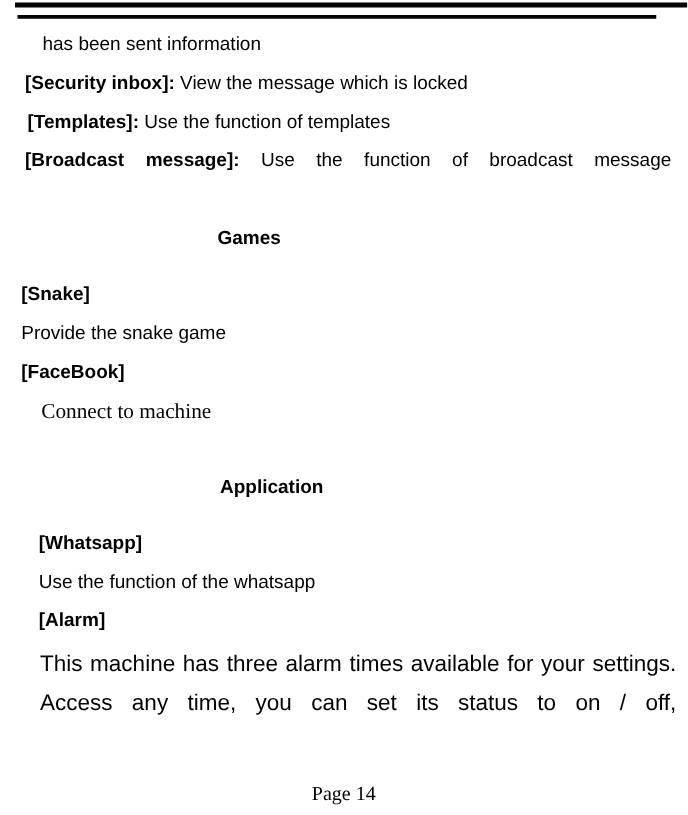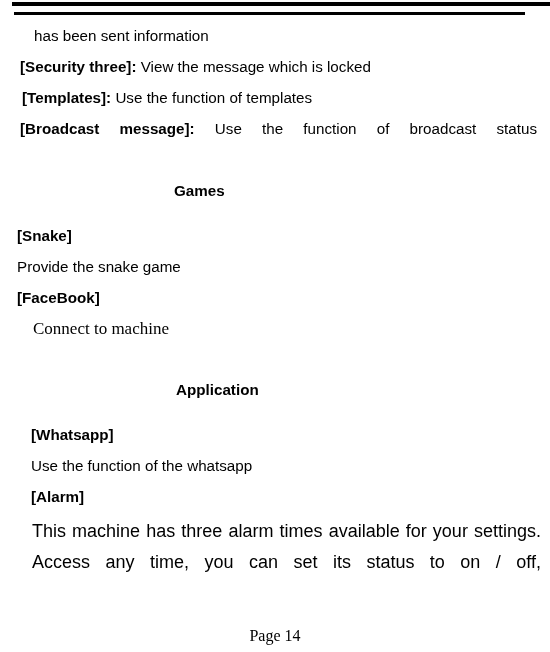--- a/index.html
+++ b/index.html
@@ -128,32 +128,32 @@
 <div class="page">
 
   <div class="rule-top"></div>
   <div class="rule-second"></div>
 
   <div class="body">
 
     <div class="line ind-18">has been sent information</div>
 
     <div class="line ind-4">
-      <span class="b">[Security three]:</span>
+      <span class="b">[Security inbox]:</span>
       <span>View the message which is locked</span>
     </div>
 
     <div class="line ind-6">
       <span class="b">[Templates]:</span>
       <span>Use the function of templates</span>
     </div>
 
     <p class="para">
       <span class="b">[Broadcast message]:</span>
-      <span>Use the function of broadcast status</span>
+      <span>Use the function of broadcast message</span>
     </p>
 
 
     <div class="heading games">Games</div>
 
     <div class="spacer-sm"></div>
 
     <div class="line ind-17 b">[Snake]</div>
     <div class="line ind-17">Provide the snake game</div>
 

